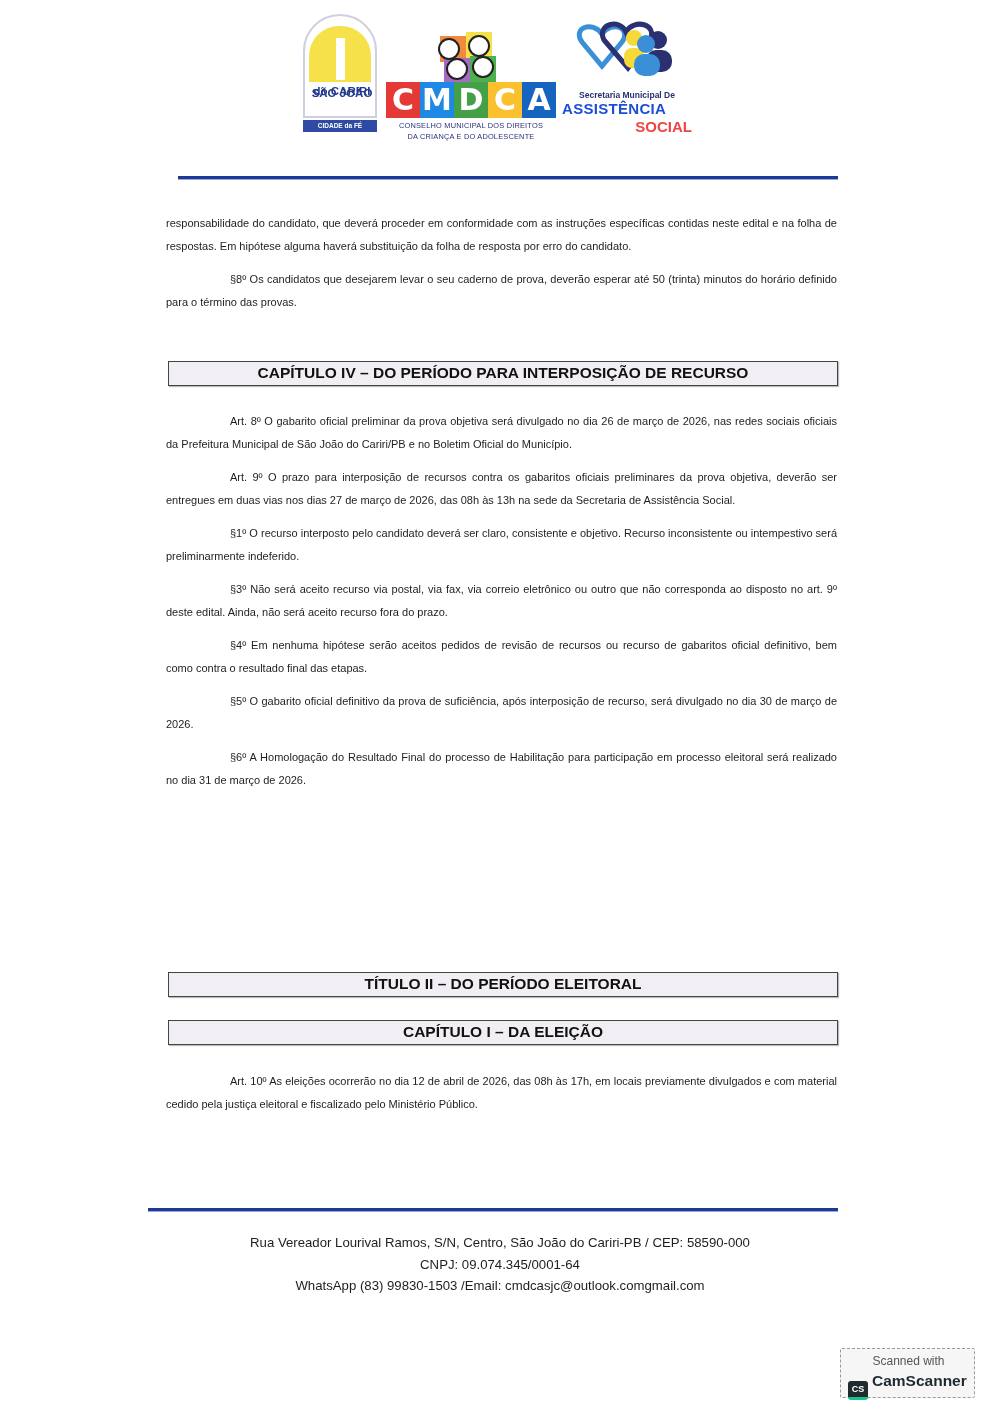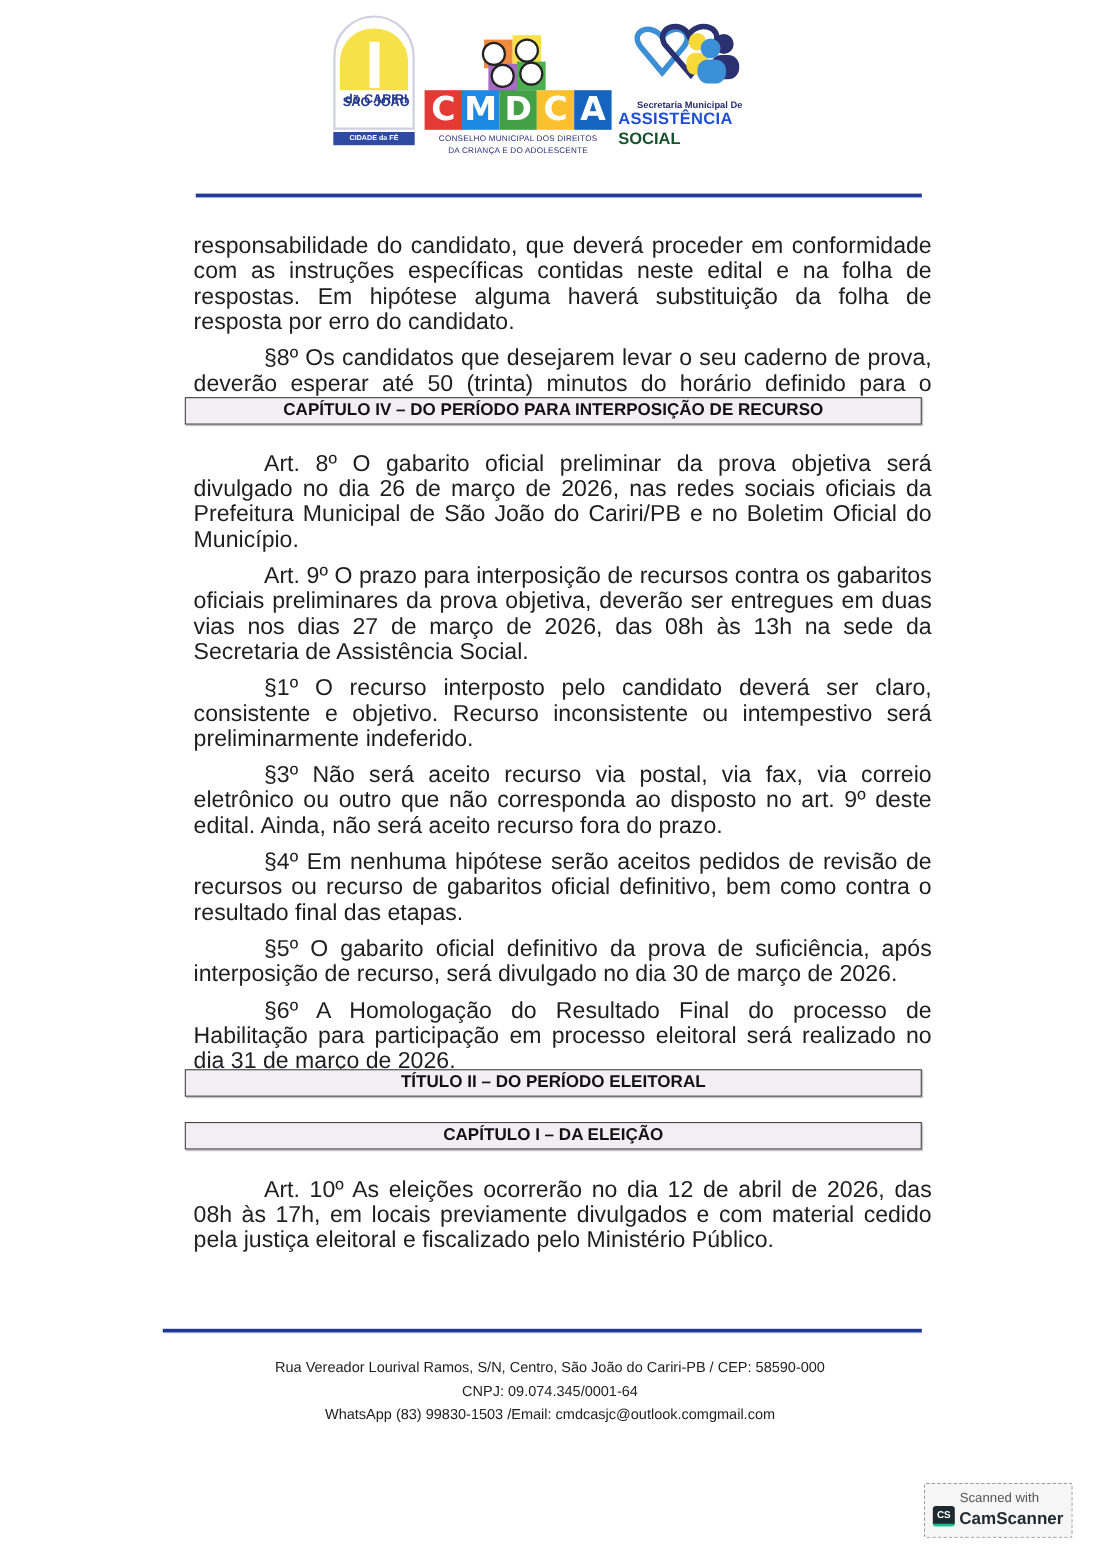--- a/index.html
+++ b/index.html
@@ -24,36 +24,36 @@
     .kid-bg { position: absolute; width: 26px; height: 26px; }
     .cmdca-letters { position: absolute; left: 0; top: 50px; width: 170px; height: 36px; display: flex; }
     .cmdca-letter { width: 34px; height: 36px; color: #fff; font-weight: bold; font-size: 30px; text-align: center; line-height: 36px; font-family: "DejaVu Sans", sans-serif; }
     .cmdca-sub1, .cmdca-sub2 { position: absolute; left: 0; width: 170px; text-align: center; font-size: 7.4px; font-weight: normal; color: #2a2f7a; letter-spacing: 0.2px; }
     .cmdca-sub1 { top: 89px; }
     .cmdca-sub2 { top: 100px; }
 
     .sas-icon { position: absolute; left: 0; top: 0; width: 130px; height: 60px; }
     .sas-line1 { position: absolute; left: 0; top: 70px; width: 130px; text-align: center; font-size: 8.5px; font-weight: bold; color: #2a3070; }
     .sas-line2 { position: absolute; left: 0; top: 80px; width: 130px; text-align: left; font-size: 15px; font-weight: bold; color: #1d4ed8; letter-spacing: 0.3px; }
-    .sas-line3 { position: absolute; left: 0; top: 98px; width: 130px; text-align: left; font-size: 15px; font-weight: bold; color: #14532d; }
+    .sas-line3 { position: absolute; left: 0; top: 98px; width: 130px; text-align: right; font-size: 15px; font-weight: bold; color: #ef4444; }
 
     .hr-top { position: absolute; left: 178px; top: 176px; width: 660px; height: 3px; background: #1f3a93; box-shadow: 0 1px 0 #9aa6e0; }
     .hr-bottom { position: absolute; left: 148px; top: 1208px; width: 690px; height: 3px; background: #1f3a93; box-shadow: 0 1px 0 #9aa6e0; }
 
-    .content { position: absolute; left: 166px; top: 212px; width: 671px; font-size: 21px; line-height: 23px; text-align: justify; color: #1e1e1e; margin-left: 10px; }
+    .content { position: absolute; left: 166px; top: 212px; width: 671px; font-size: 11px; line-height: 23px; text-align: justify; color: #1e1e1e; }
     .para { margin-bottom: 10px; }
     .indent { text-indent: 64px; }
 
     .section-box { position: absolute; left: 168px; width: 670px; height: 25px; border: 1.5px solid #444; background: #f1eef4; text-align: center; font-weight: bold; font-size: 15.5px; line-height: 22px; color: #111; box-shadow: 1px 1px 1px #bbb; }
 
     .footer { position: absolute; left: 0; top: 1232px; width: 1000px; text-align: center; font-size: 13.2px; line-height: 21.5px; color: #1e1e1e; }
 
     .camscanner { position: absolute; left: 840px; top: 1348px; width: 135px; height: 50px; border: 1px dashed #9a9a9a; background: #f6f6f6; border-radius: 2px; padding-left: 32px; }
     .cs-top { position: absolute; left: 0; top: 5px; width: 135px; text-align: center; font-size: 12px; color: #555; }
-    .cs-logo { position: absolute; left: 7px; top: 20px; width: 20px; height: 19px; background: #1f2a30; border-radius: 3px; border-bottom: 3px solid #19c38c; color: #fff; font-size: 9px; font-weight: bold; text-align: center; line-height: 17px; }
+    .cs-logo { position: absolute; left: 7px; top: 32px; width: 20px; height: 19px; background: #1f2a30; border-radius: 3px; border-bottom: 3px solid #19c38c; color: #fff; font-size: 9px; font-weight: bold; text-align: center; line-height: 17px; }
     .cs-name { position: absolute; left: 31px; top: 23px; font-size: 15.5px; font-weight: bold; color: #1f2a30; }
   </style>
 </head>
 <body>
 
 <div class="header-logos">
   <div class="logo-sjc">
     <div class="sjc-arch">
       <div class="sjc-yellow"></div>
       <div class="sjc-tower"></div>

